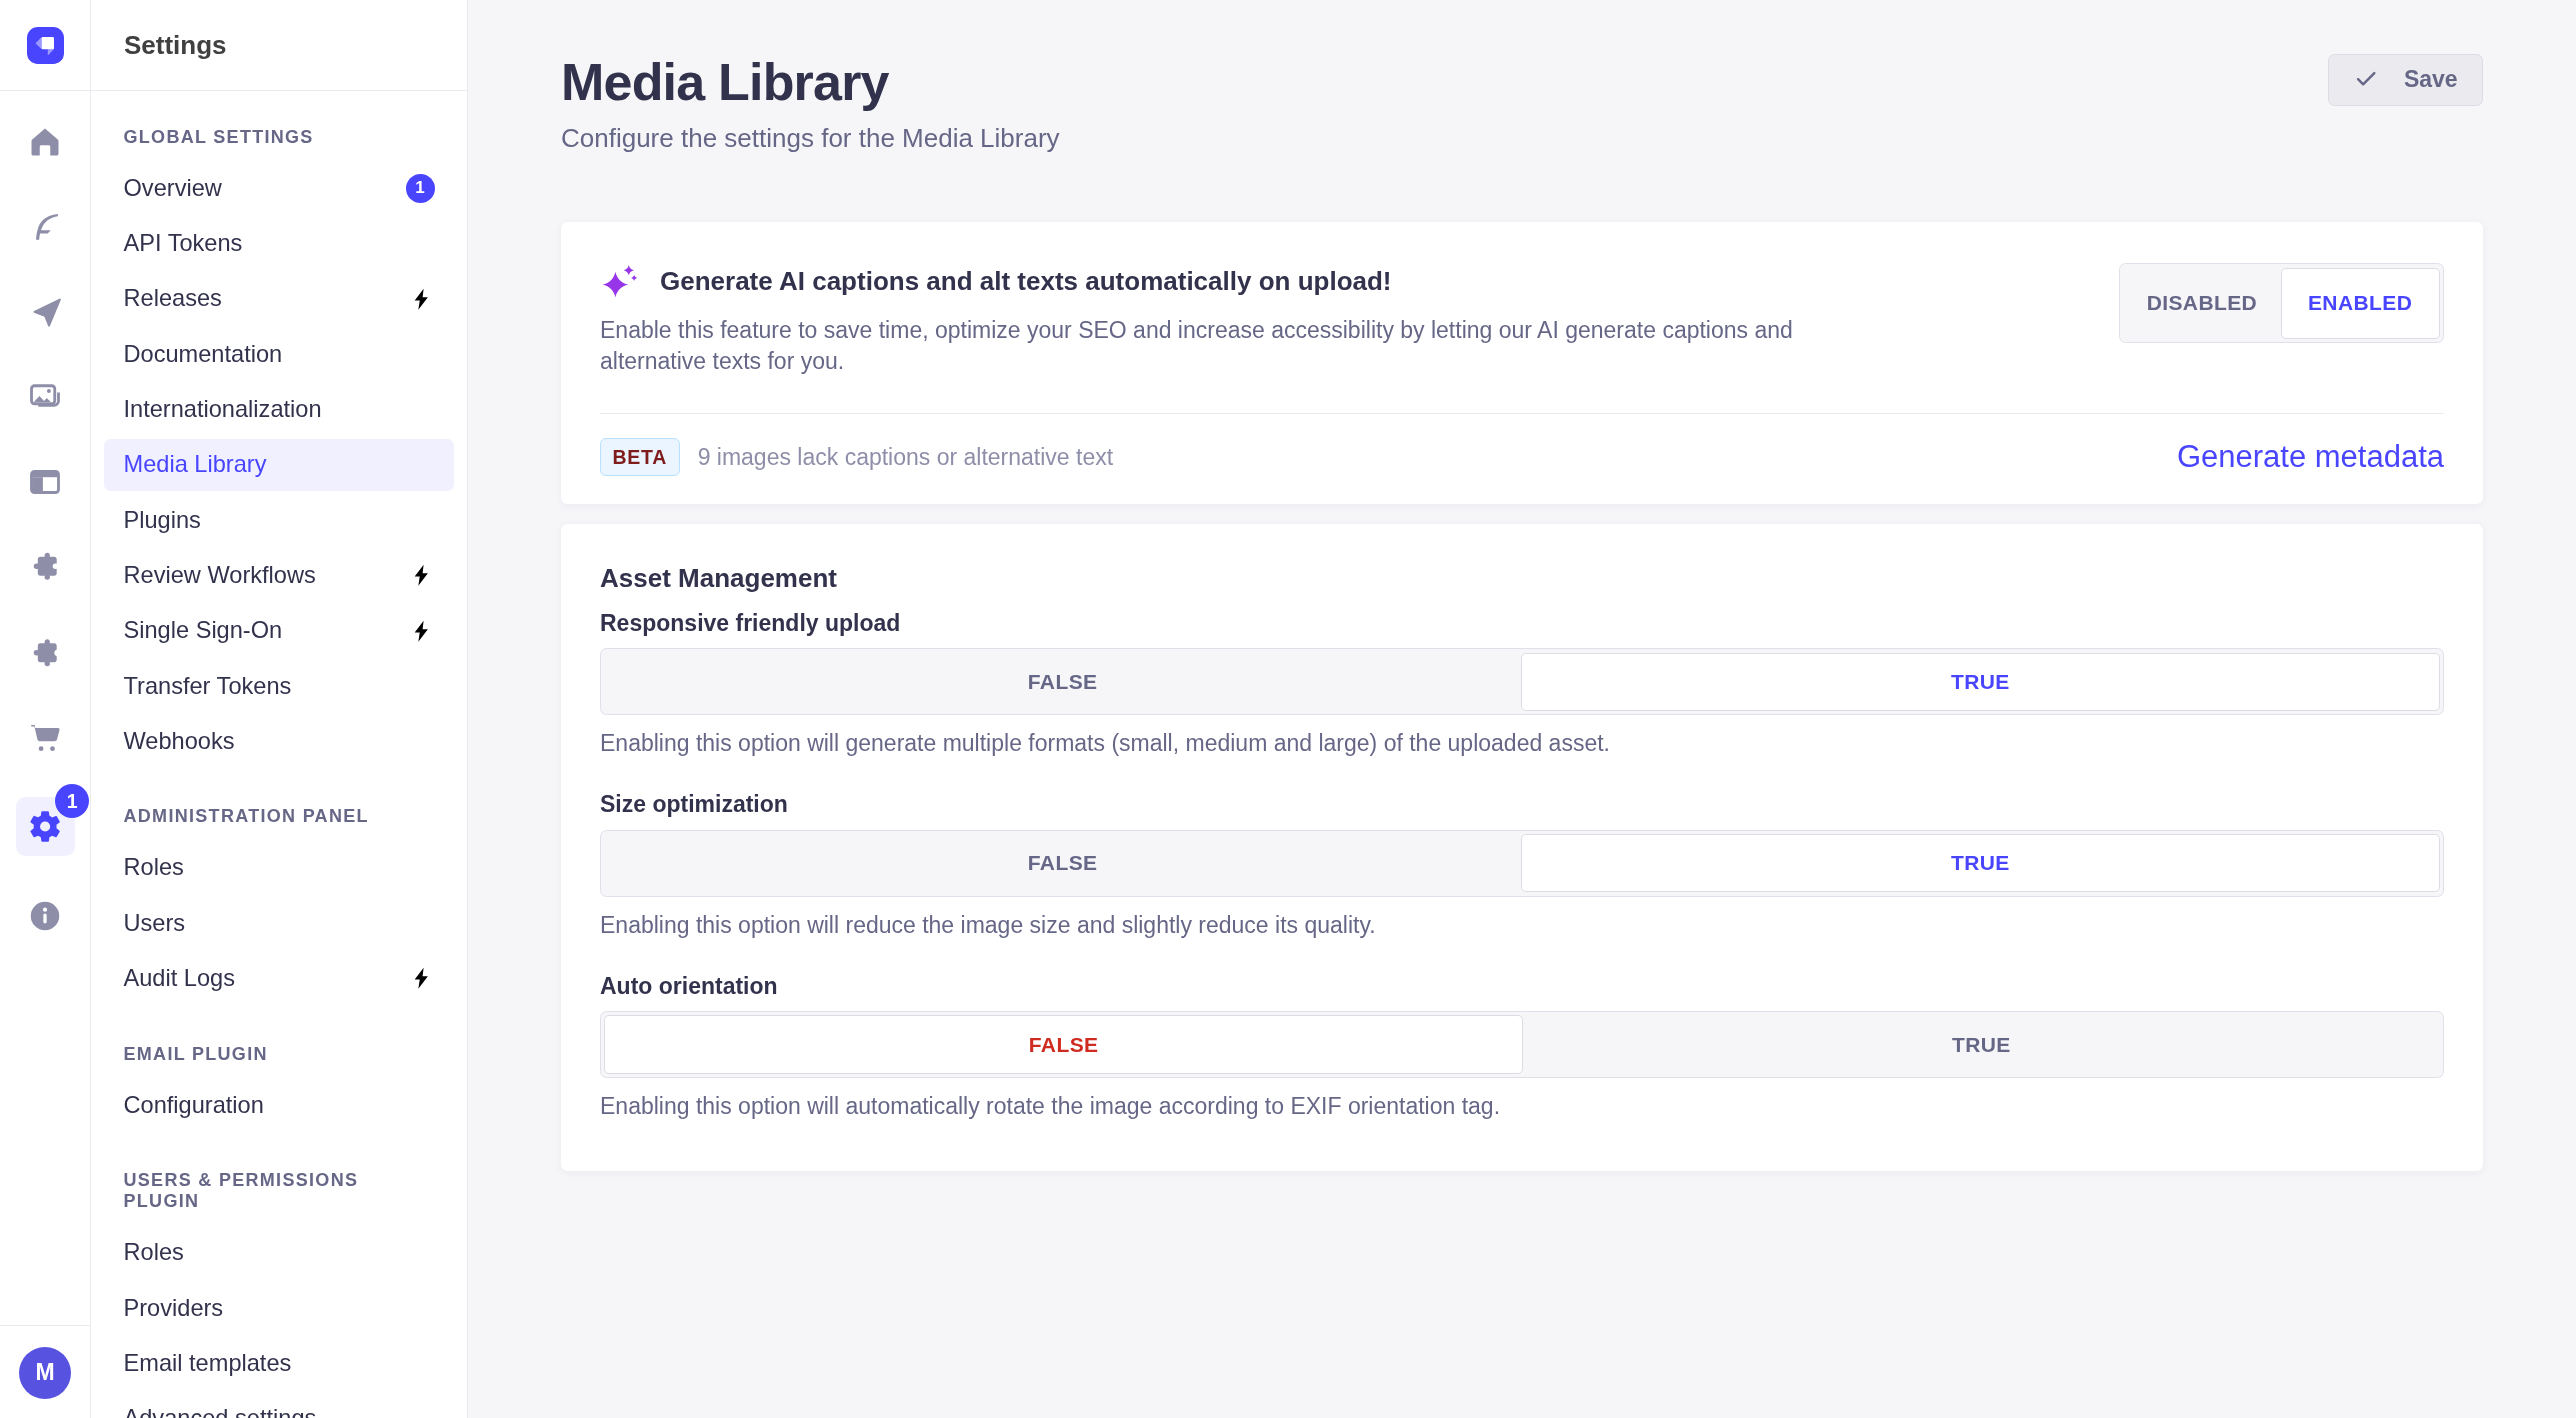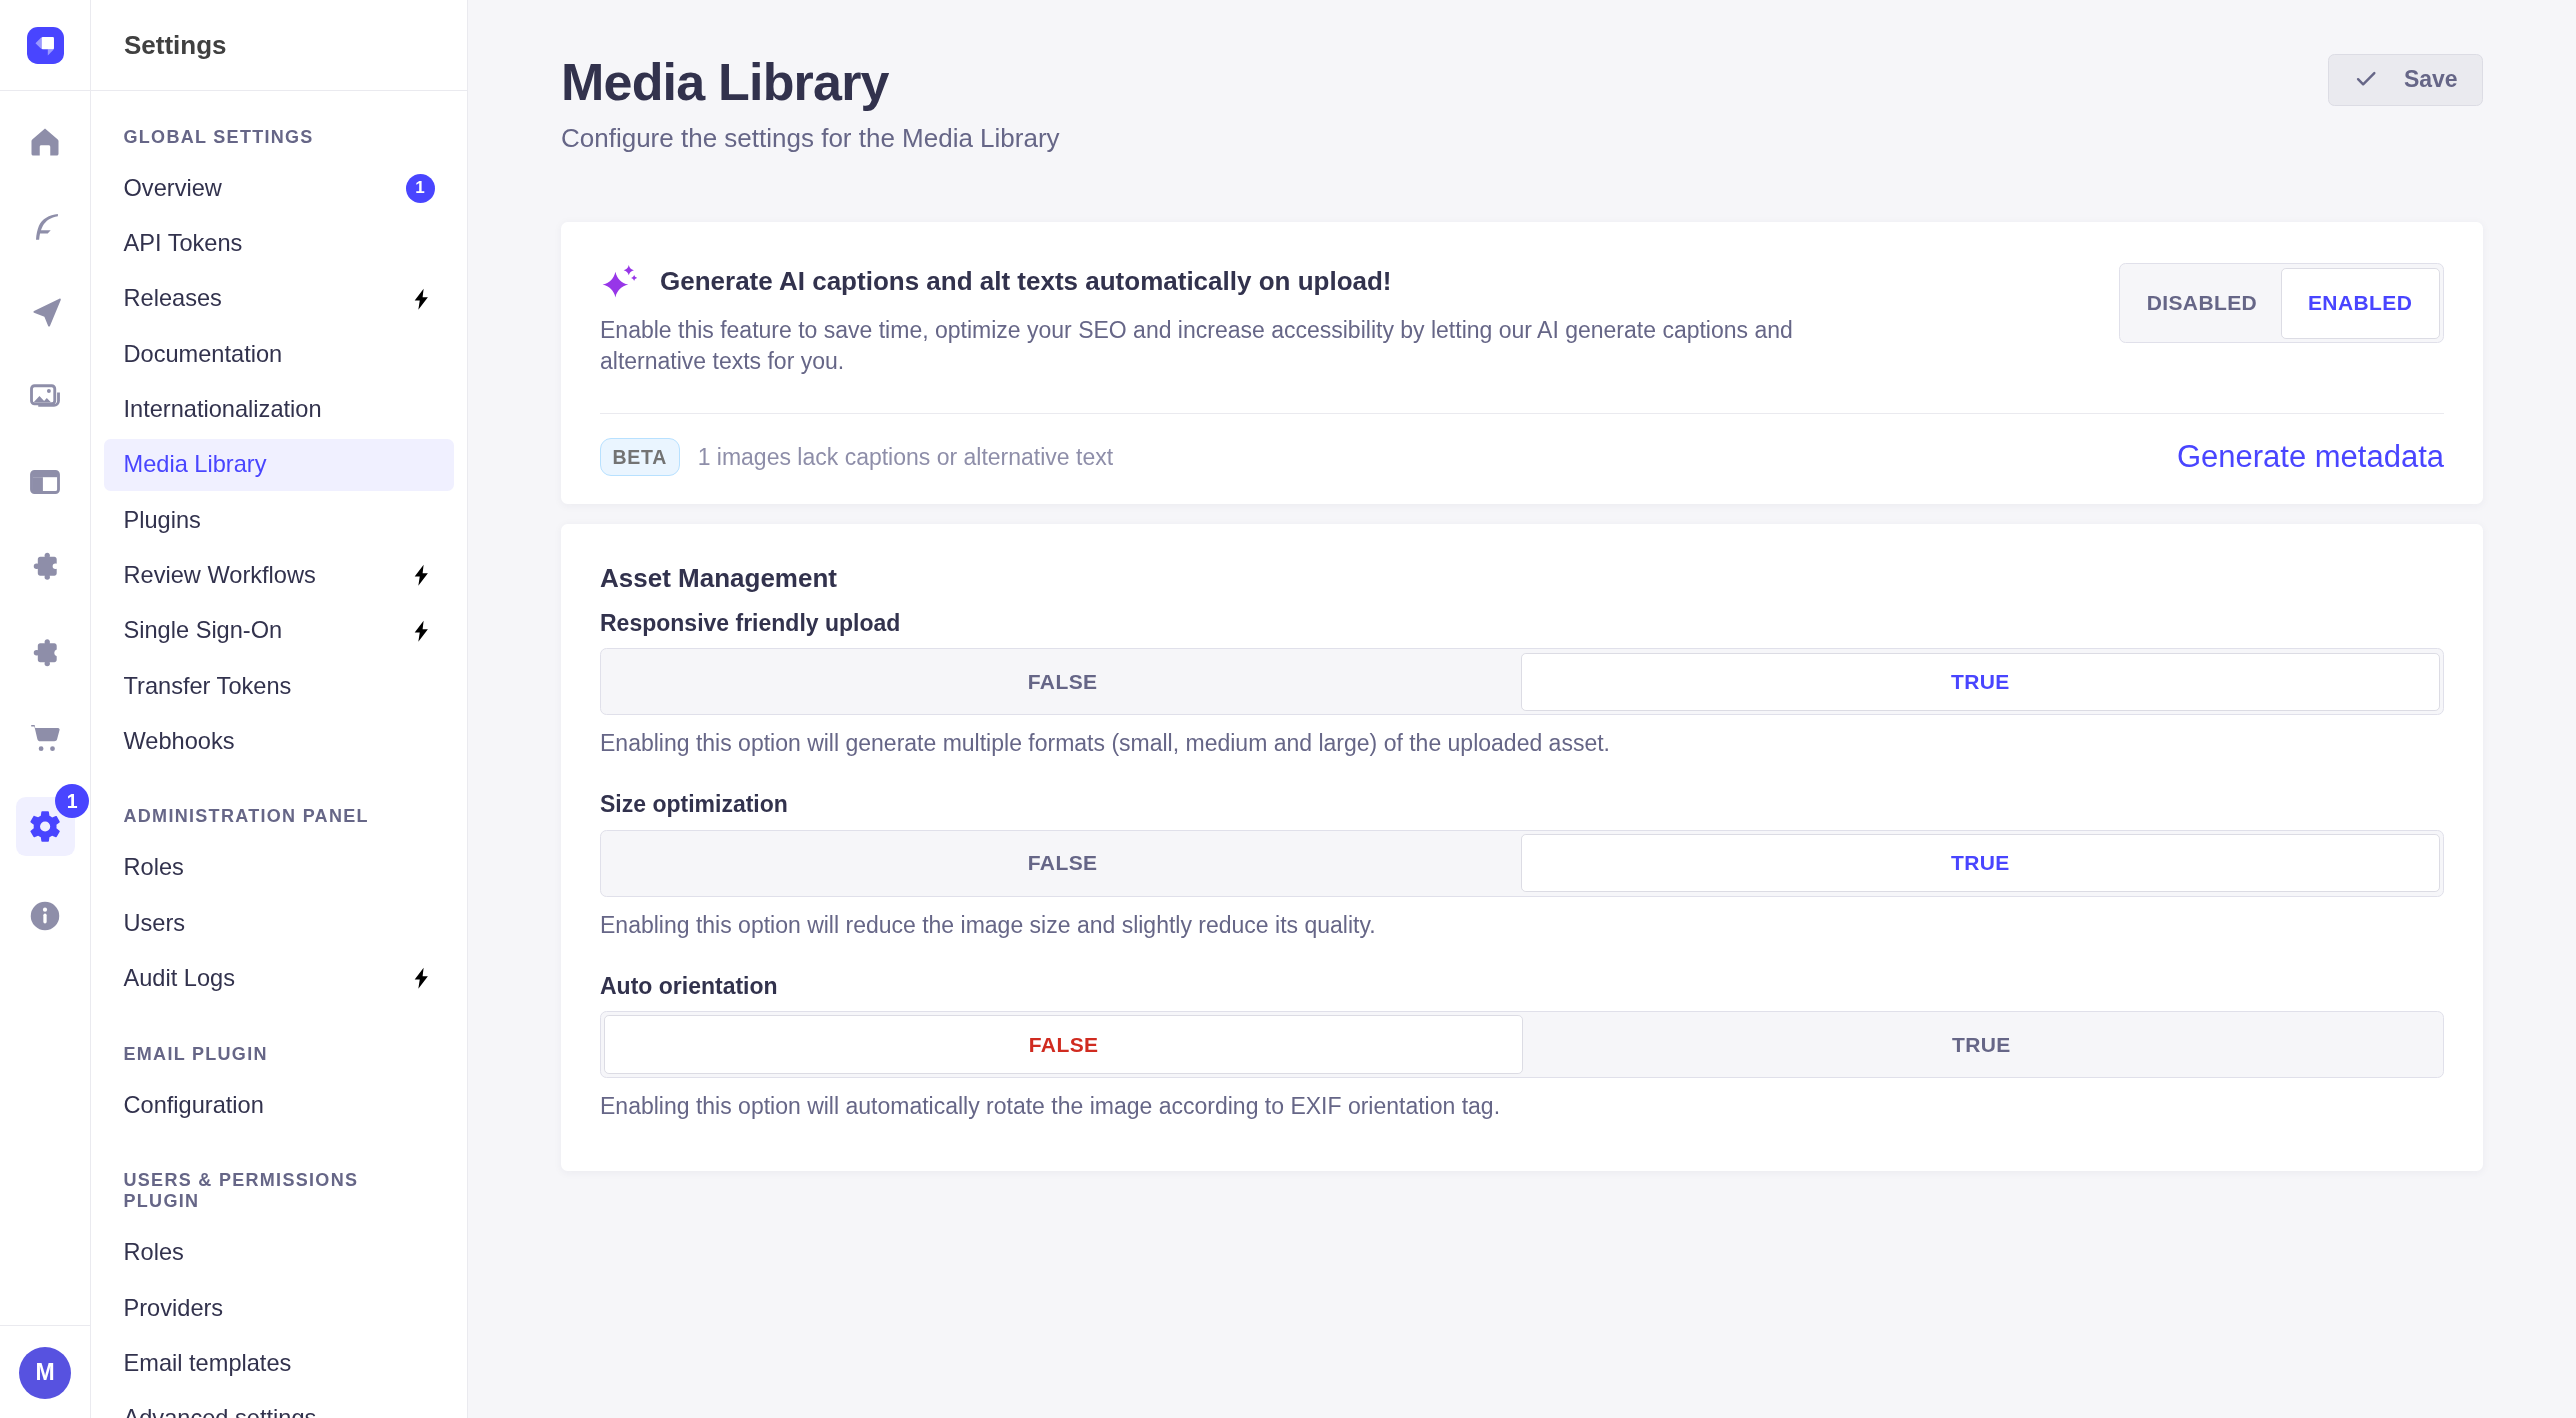--- a/index.html
+++ b/index.html
@@ -68,22 +68,22 @@
   .banner-desc { margin:14.6px 0 0; font-size:23px; line-height:31px; color:#666687; max-width:1203px; }
   .toggle { display:flex; background:#f6f6f9; border:0.8px solid #e0e0ea; border-radius:6.5px; padding:3.3px; }
   .toggle-opt { flex:1; display:flex; align-items:center; justify-content:center; background:transparent;
                 border:none; border-radius:4.9px; font-size:21px; font-weight:600; letter-spacing:0.4px;
                 color:#666687; font-family:inherit; cursor:pointer; }
   .toggle-opt.sel { background:#fff; border:0.8px solid #dcdce4; color:#4945ff; }
   .toggle-opt.sel.danger { color:#d02b20; }
   .banner-toggle { width:325px; min-width:325px; height:80px; margin-left:49px; }
   .banner-divider { height:0; border-top:0.8px solid #eaeaef; margin:0 39px; }
   .banner-bottom { display:flex; align-items:center; padding:24.4px 39px 28px; }
-  .beta-badge { background:#eaf5ff; border:0.8px solid #b8e1ff; color:#737373; font-size:19.5px;
-                font-weight:700; letter-spacing:0.8px; padding:6.5px 11.4px; border-radius:11px; }
+  .beta-badge { background:#eaf5ff; border:0.8px solid #b8e1ff; color:#7f1d1d; font-size:19.5px;
+                font-weight:700; letter-spacing:0.8px; padding:6.5px 11.4px; border-radius:6px; }
   .status-text { margin-left:18px; font-size:23px; color:#8e8ea9; }
   .flex-spacer { flex:1; }
   .meta-link { color:#4945ff; font-size:31px; text-decoration:none; cursor:pointer; }
   
   .asset { margin-top:19.5px; padding:39px 39px 49px; }
   .asset-heading { margin:0; font-size:26px; font-weight:600; color:#32324d; }
   .asset-grid { margin-top:16px; display:grid; grid-template-columns:1fr; column-gap:49px; row-gap:42px;gap:32px; }
   .field-label { font-size:23px; font-weight:600; color:#32324d; margin-bottom:11.4px; }
   .field .toggle { height:67px; width:100%; }
   .field-hint { margin:13px 0 0; font-size:23px; line-height:31px; color:#666687; }
@@ -309,21 +309,21 @@
         <p class="banner-desc">Enable this feature to save time, optimize your SEO and increase accessibility by letting our AI generate captions and alternative texts for you.</p>
       </div>
       <div class="toggle banner-toggle">
         <button class="toggle-opt">DISABLED</button>
         <button class="toggle-opt sel">ENABLED</button>
       </div>
     </div>
     <div class="banner-divider"></div>
     <div class="banner-bottom">
       <span class="beta-badge">BETA</span>
-      <span class="status-text">1 images lack captions or alternative text</span>
+      <span class="status-text">9 images lack captions or alternative text</span>
       <span class="flex-spacer"></span>
       <a class="meta-link">Generate metadata</a>
     </div>
   </section>
 
   <section class="card asset">
     <h2 class="asset-heading">Asset Management</h2>
     <div class="asset-grid">
 
       <div class="field">

